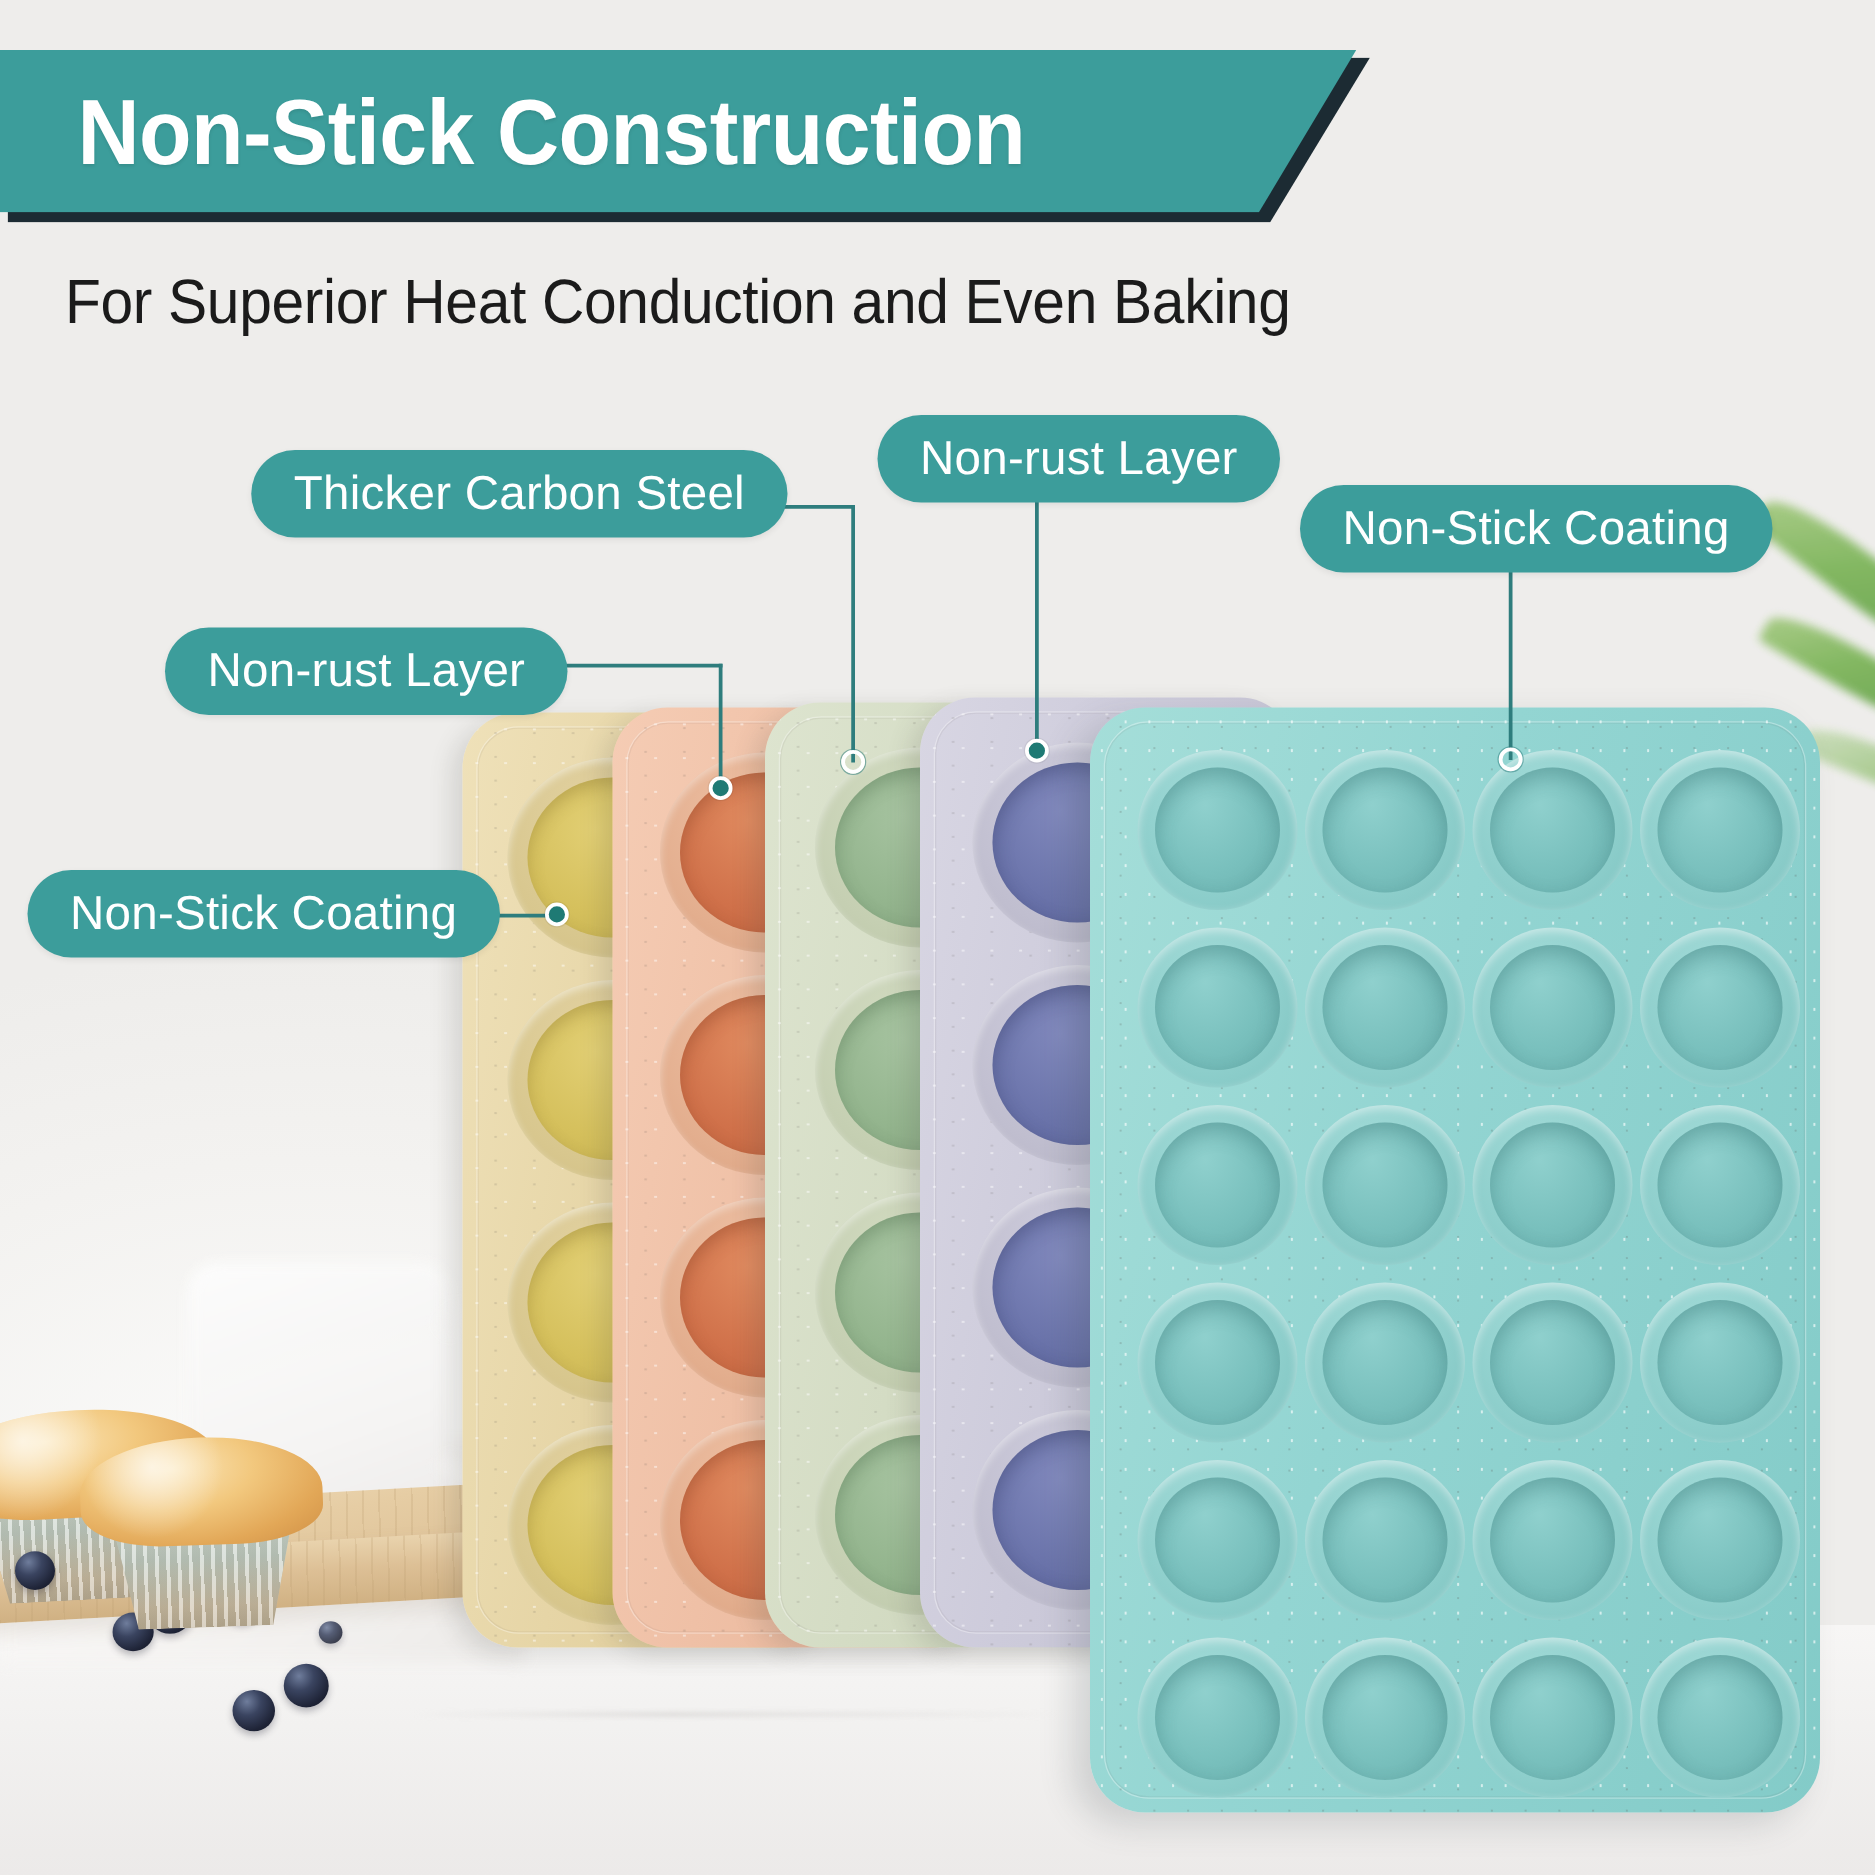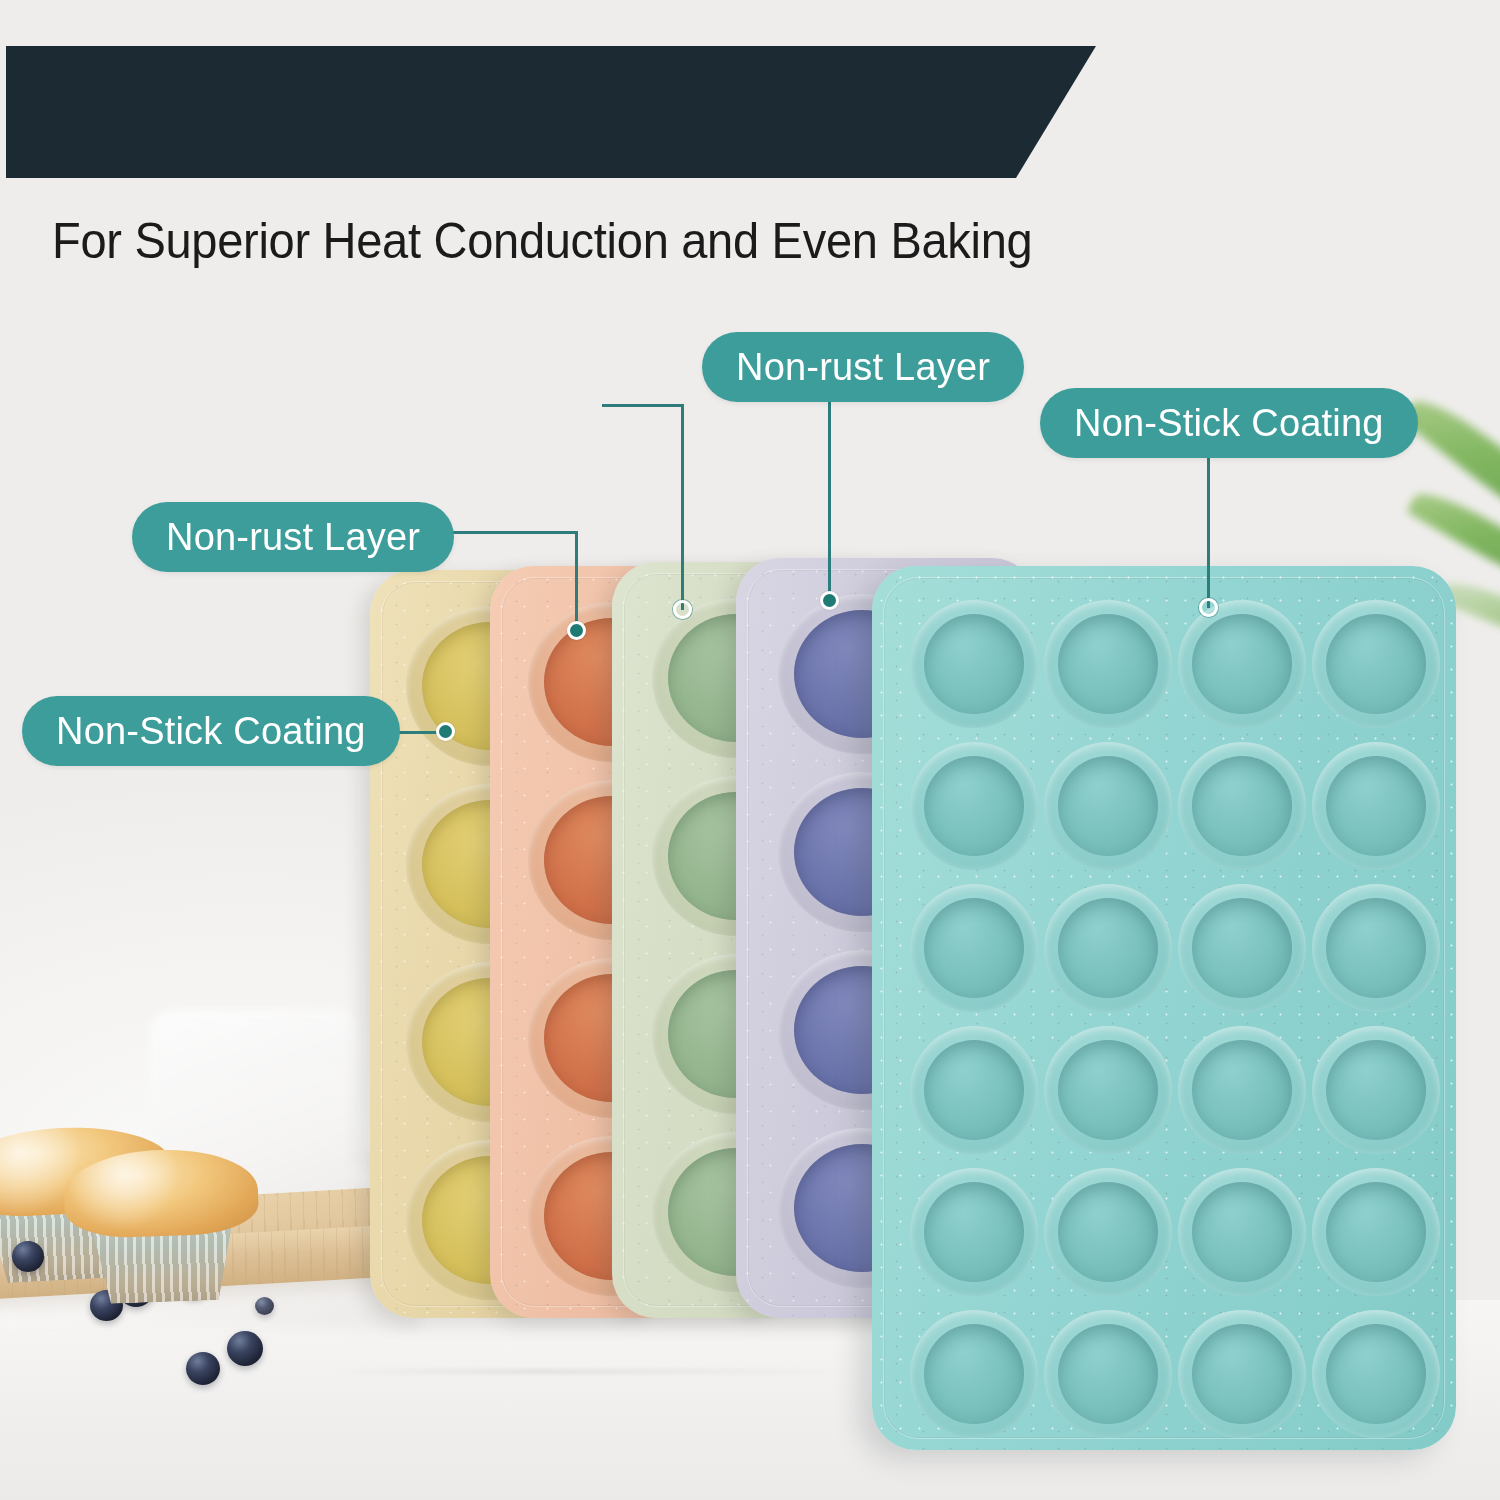--- a/index.html
+++ b/index.html
@@ -373,33 +373,39 @@
   <div class="cline h" style="left:602px;top:404px;width:82px;"></div>
   <div class="cline v" style="left:681px;top:404px;height:206px;"></div>
   <div class="dot hollow" style="left:673px;top:600px;border-color:#ffffff;background:transparent;box-shadow:0 0 0 1px rgba(46,125,125,.55);"></div>
 
   <div class="cline v" style="left:828px;top:395px;height:207px;"></div>
   <div class="dot filled" style="left:820px;top:591px;"></div>
 
   <div class="cline v" style="left:1207px;top:452px;height:156px;"></div>
   <div class="dot hollow" style="left:1199px;top:598px;border-color:#ffffff;background:transparent;box-shadow:0 0 0 1px rgba(46,125,125,.5);"></div>
 
+  <div class="pill" id="pill-thicker-carbon-steel" style="left:201px;top:360px;">
+    <span>Thicker Carbon Steel</span>
+  </div>
 
   <div class="pill" id="pill-non-rust-top" style="left:702px;top:332px;">
     <span>Non-rust Layer</span>
   </div>
 
   <div class="pill" id="pill-non-stick-right" style="left:1040px;top:388px;">
     <span>Non-Stick Coating</span>
   </div>
 
   <div class="pill" id="pill-non-rust-left" style="left:132px;top:502px;">
     <span>Non-rust Layer</span>
   </div>
 
   <div class="pill" id="pill-non-stick-left" style="left:22px;top:696px;">
     <span>Non-Stick Coating</span>
   </div>
 
   <div id="banner-shadow"></div>
+  <div id="banner">
+    <div id="banner-title">Non-Stick Construction</div>
+  </div>
   <div id="subtitle">For Superior Heat Conduction and Even Baking</div>
 
 </div>
 
 </body></html>

